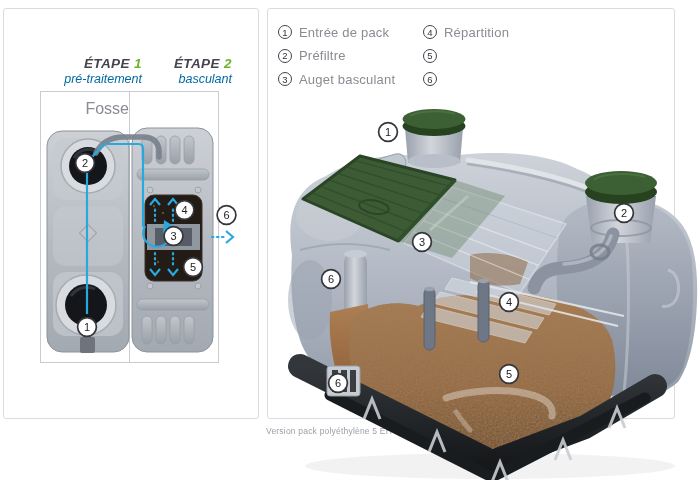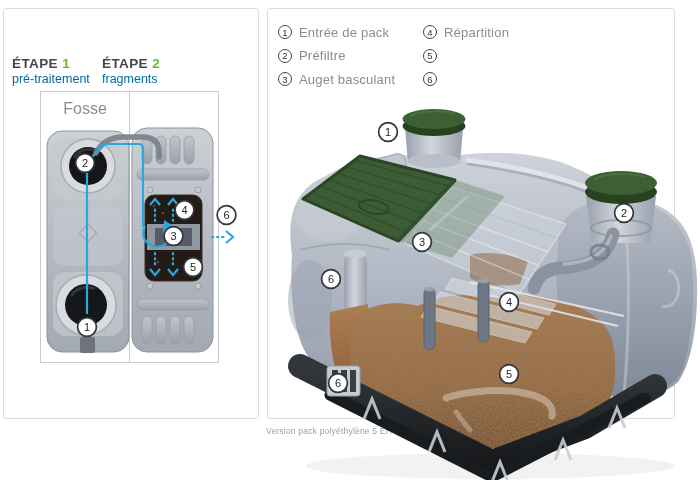--- a/index.html
+++ b/index.html
@@ -2,30 +2,30 @@
 <html><head>
 <meta charset="utf-8">
 <style>
   html,body{margin:0;padding:0;background:#fff;}
   #page{position:relative;width:700px;height:480px;background:#fff;overflow:hidden;
         font-family:"Liberation Sans",sans-serif;}
   .panel{position:absolute;border:1px solid #dcdcdf;border-radius:3px;background:#fff;box-sizing:border-box;}
   #left-panel{left:3px;top:8px;width:256px;height:411px;}
   #right-panel{left:267px;top:8px;width:408px;height:411px;}
 
-  .stage{position:absolute;width:130px;text-align:left;}
+  .stage{position:absolute;width:130px;text-align:right;font-style:italic;}
   #stage1{left:8px;top:47px;}
   #stage2{left:98px;top:47px;}
   .stage-title{font-size:13.5px;font-weight:bold;color:#45454d;letter-spacing:.4px;}
   .stage-num{color:#6db32b;}
   .stage-sub{font-size:12.5px;color:#0369a1;margin-top:1px;}
 
   #schema-box{position:absolute;left:36px;top:82px;width:177px;height:270px;border:1px solid #c9cbce;}
   #schema-divider{position:absolute;left:88px;top:0;width:1px;height:100%;background:#c9cbce;}
-  .col-label{position:absolute;top:8px;width:88px;text-align:center;font-size:16px;color:#8b8b94;}
+  .col-label{position:absolute;top:8px;width:88px;text-align:right;font-size:16px;color:#8b8b94;}
   #col-label-fosse{left:0;}
   #col-label-filtre{left:89px;}
 
   #left-art{position:absolute;left:3px;top:8px;pointer-events:none;}
   #right-art{position:absolute;left:0;top:0;z-index:3;pointer-events:none;}
 
   .legend{position:absolute;top:15px;left:0;width:100%;}
   .legend-item{position:absolute;height:16px;display:flex;align-items:center;}
   .legend-circle{width:14px;height:14px;border:1.4px solid #43434b;border-radius:50%;
      font-size:9.5px;color:#33333b;display:flex;align-items:center;justify-content:center;
@@ -44,21 +44,21 @@
 
 <div id="page">
 
   <div id="left-panel" class="panel">
     <div id="stage1" class="stage">
       <div class="stage-title"><span>ÉTAPE</span> <span class="stage-num">1</span></div>
       <div class="stage-sub">pré-traitement</div>
     </div>
     <div id="stage2" class="stage">
       <div class="stage-title"><span>ÉTAPE</span> <span class="stage-num">2</span></div>
-      <div class="stage-sub">fragments</div>
+      <div class="stage-sub">basculant</div>
     </div>
 
     <div id="schema-box">
       <div id="schema-divider"></div>
       <div id="col-label-fosse" class="col-label">Fosse</div>
     </div>
   </div>
 
   <svg id="left-art" width="256" height="411" viewBox="3 8 256 411">
     <defs>

